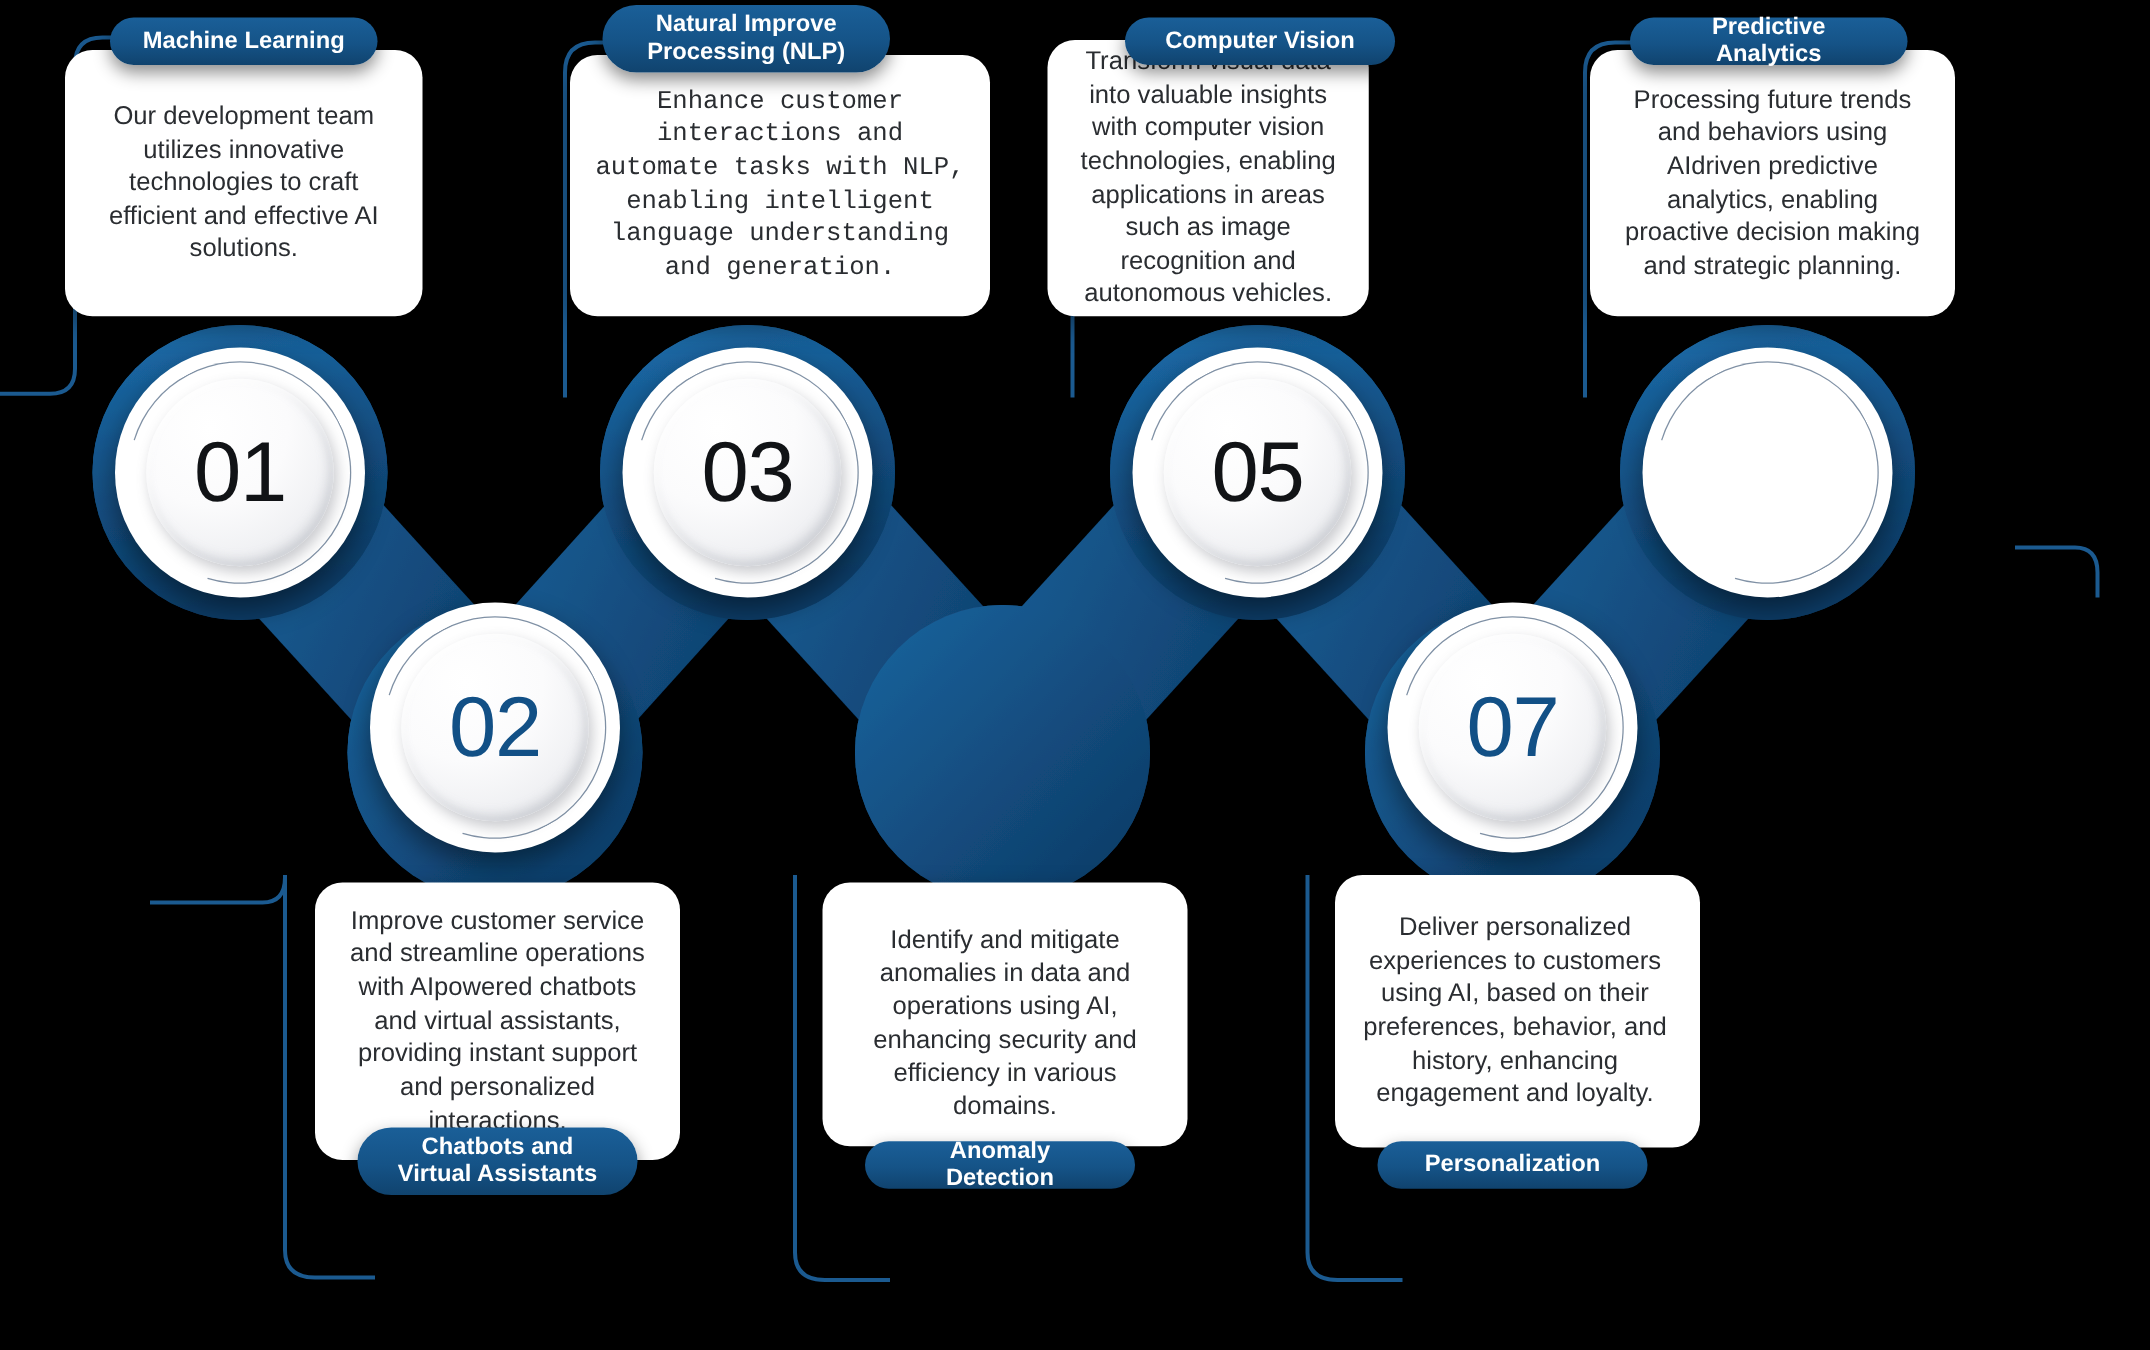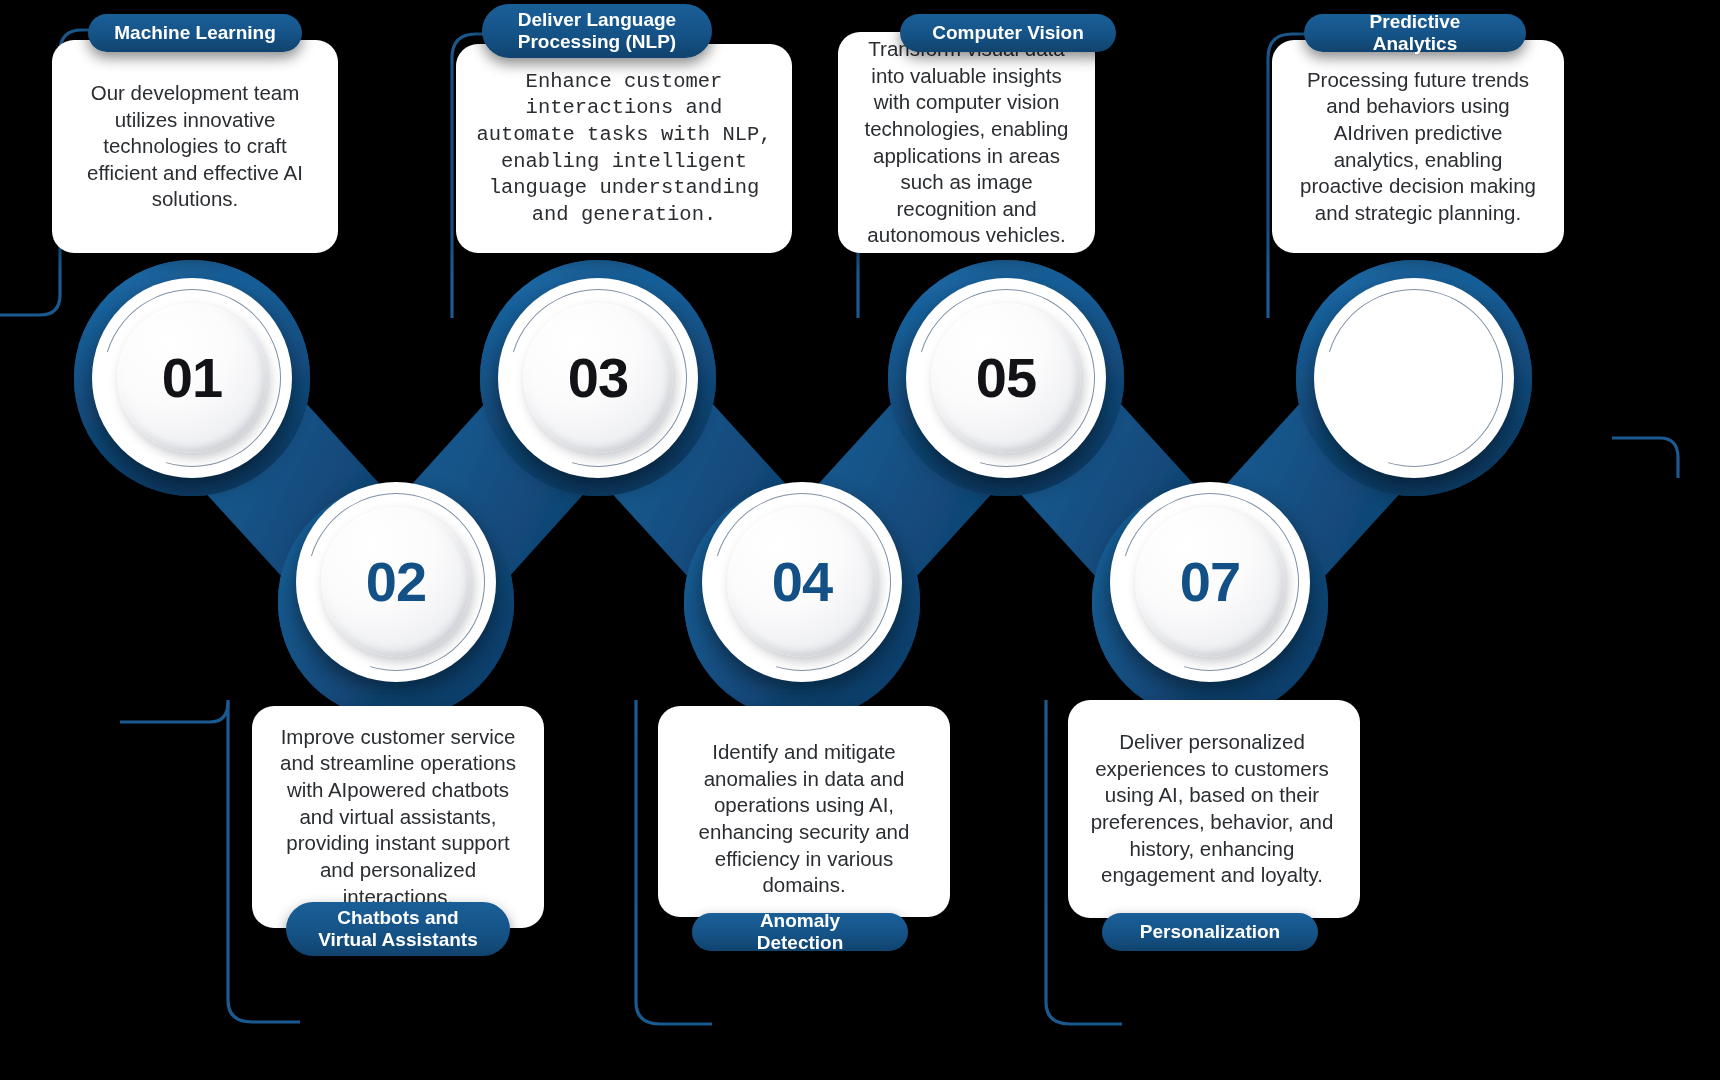--- a/index.html
+++ b/index.html
@@ -60,22 +60,22 @@
     position: absolute;
     left: 11px; top: 11px;
     width: 178px; height: 178px;
     border-radius: 50%;
     border: 1.5px solid rgba(24,56,92,0.55);
     border-left-color: transparent;
     transform: rotate(-28deg);
   }
   .node .num {
     position: relative;
-    font-size: 56px;
-    font-weight: 700;
+    font-size: 68px;
+    font-weight: 400;
     letter-spacing: -1px;
     line-height: 1;
   }
   .node.dark .num { color: #111316; }
   .node.blue .num { color: #125086; }
 
   
   .card {
     position: absolute;
     background: #ffffff;
@@ -212,36 +212,30 @@
   </div>
   <div class="pill" style="left:286px; top:902px; width:224px; height:54px;">
     <span>Chatbots and
 Virtual Assistants</span>
   </div>
 
   <div class="card" style="left:456px; top:44px; width:336px; height:209px;font-family:Liberation Mono, monospace;">
     <div class="body">Enhance customer interactions and automate tasks with NLP, enabling intelligent language understanding and generation.</div>
   </div>
   <div class="pill" style="left:482px; top:4px; width:230px; height:54px;">
-    <span>Deliver Language
+    <span>Natural Improve
 Processing (NLP)</span>
   </div>
   <div class="node dark" style="left:498px; top:278px;">
     <div class="arc"></div>
     <div class="inner">
       <span class="num">03</span>
     </div>
   </div>
 
-  <div class="node blue" style="left:702px; top:482px;">
-    <div class="arc"></div>
-    <div class="inner">
-      <span class="num">04</span>
-    </div>
-  </div>
   <div class="card" style="left:658px; top:706px; width:292px; height:211px;align-items:flex-end;">
     <div class="body">Identify and mitigate anomalies in data and operations using AI, enhancing security and efficiency in various domains.</div>
   </div>
   <div class="pill" style="left:692px; top:913px; width:216px; height:38px;">
     <span>Anomaly Detection</span>
   </div>
 
   <div class="card" style="left:820px; top:32px; width:257px; height:221px;margin-left:18px;">
     <div class="body">Transform visual data into valuable insights with computer vision technologies, enabling applications in areas such as image recognition and autonomous vehicles.</div>
   </div>

